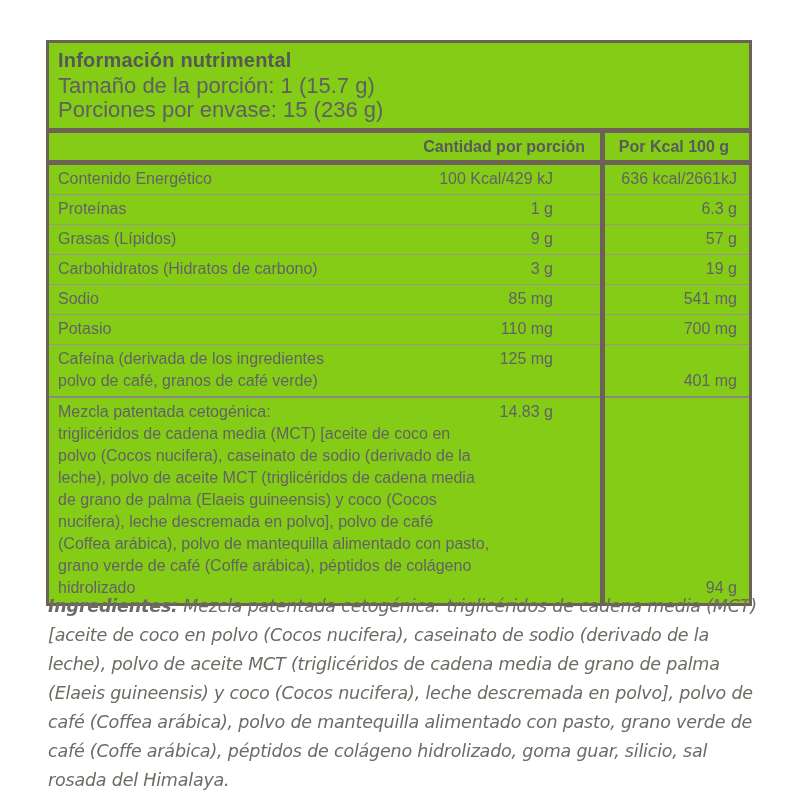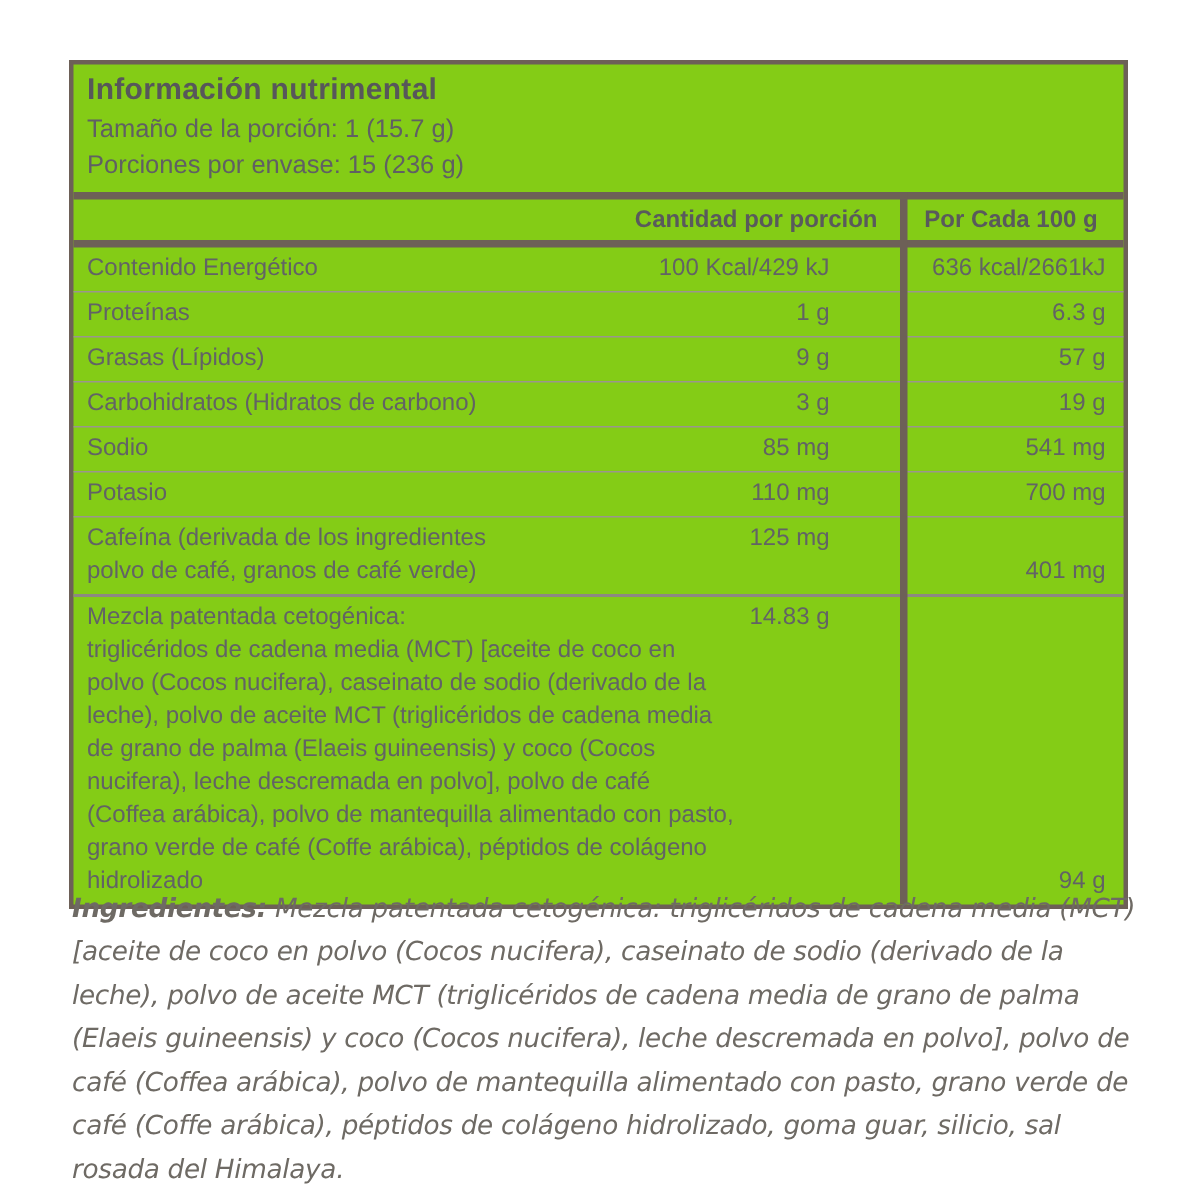--- a/index.html
+++ b/index.html
@@ -19,21 +19,21 @@
   }
   .page{position:relative;width:800px;height:800px;background:#fff;overflow:hidden;}
 
   
   .nutri-box{
     position:absolute;left:46px;top:40px;width:706px;
     border:3px solid var(--brown);background:#84cc16;
   }
   .box-head{padding:4px 9px 7px 9px;}
   .title{font-size:20px;font-weight:bold;color:var(--title);letter-spacing:.2px;line-height:26px;}
-  .serving{font-size:17px;color:#606063;margin-top:2px;line-height:22px;}
+  .serving{font-size:22px;color:#606063;margin-top:2px;line-height:22px;}
 
   .table-body{position:relative;}
   .bar{height:5px;background:var(--brown);}
   .vdiv{position:absolute;left:551px;top:0;bottom:0;width:5px;background:var(--brown);}
 
   .row{display:flex;align-items:flex-end;}
   .c1{flex:1;display:flex;justify-content:space-between;align-items:flex-start;
       padding:0 14px 0 9px;min-width:0;}
   .c2{width:150px;flex:none;text-align:right;padding-right:12px;line-height:22px;}
 
@@ -65,21 +65,21 @@
     <div class="box-head">
       <div class="title">Información nutrimental</div>
       <div class="serving">Tamaño de la porción: 1 (15.7 g)</div>
       <div class="serving">Porciones por envase: 15 (236 g)</div>
     </div>
 
     <div class="table-body">
       <div class="bar"></div>
       <div class="row col-head">
         <div class="hl">Cantidad por porción</div>
-        <div class="hr">Por Cada 100 g</div>
+        <div class="hr">Por Kcal 100 g</div>
       </div>
       <div class="bar"></div>
 
       <div id="rows">
           <div class="row data-row">
             <div class="c1">
               <div class="lbl">
                 <div>Contenido Energético</div>
               </div>
               <div class="val">100 Kcal/429 kJ</div>

